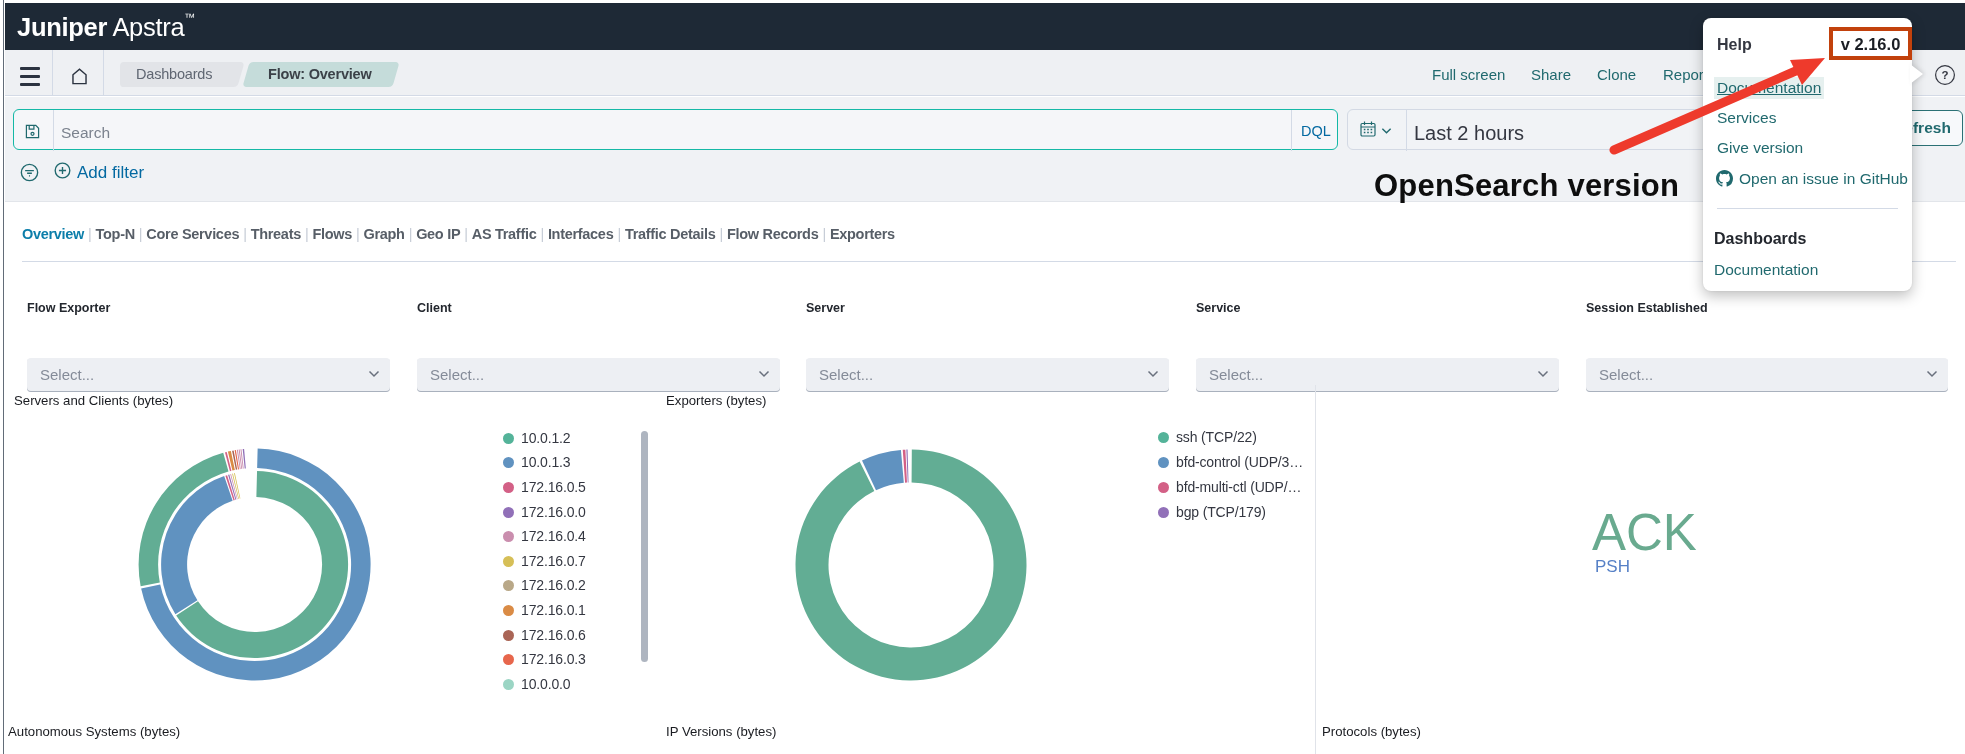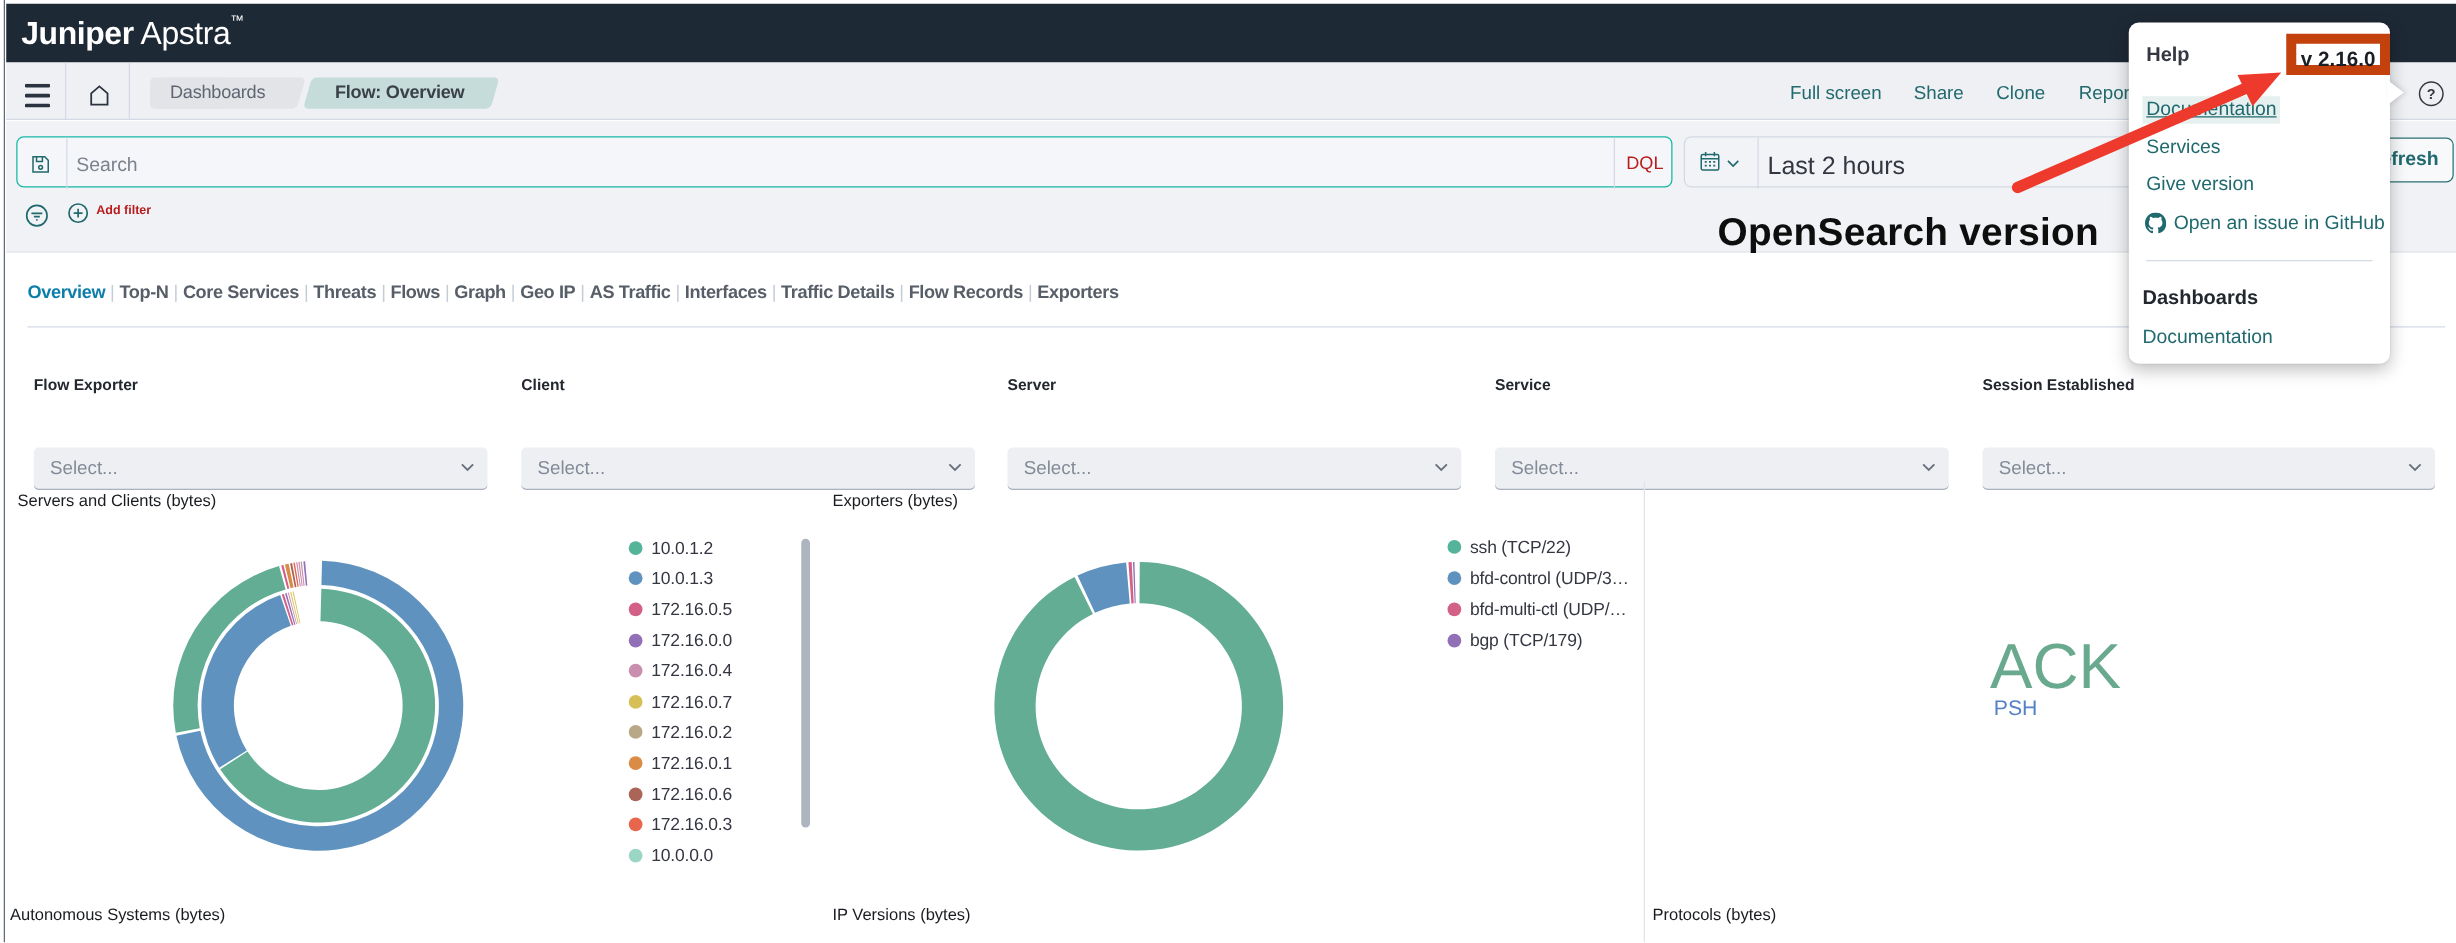--- a/index.html
+++ b/index.html
@@ -15,21 +15,21 @@
 
 #toolbar { position:absolute; left:5px; top:50px; right:0; height:46px; background:#eef0f3; border-bottom:1px solid #d3dae6; }
 .vsep { position:absolute; top:0; width:1px; height:46px; background:#d3dae6; }
 .crumb { position:absolute; top:11.5px; height:25px; font-size:14.5px; line-height:25px; letter-spacing:-0.2px; }
 .crumbbg { position:absolute; top:11.5px; height:25px; transform:skewX(-16deg); border-radius:4px; }
 .toplink { position:absolute; top:66px; font-size:15px; color:#20696e; }
 
 #subhead { position:absolute; left:5px; top:97px; right:0; height:105px; background:#f0f2f5; border-bottom:1px solid #e2e5ea; }
 .searchbox { position:absolute; left:8px; top:12px; width:1325px; height:41px; background:#f5f6f9; border:1px solid #14b8a6; border-radius:6px; }
 .datebox   { position:absolute; left:1342px; top:12px; width:556px; height:41px; background:#f1f3f6; border:1px solid #d3d9e4; border-radius:6px; }
-.teal { color:#b91c1c;text-align:right; }
+.teal { color:#0369a1;text-align:right; }
 
 #tabs { position:absolute; left:22px; top:226px; font-size:14.5px; font-weight:700; color:#575e67; letter-spacing:-0.3px; }
 #tabs span.sep { color:#c6ccd6; font-weight:400; padding:0 4px; }
 #tabs .active { color:#0c7eaa; }
 #tabline { position:absolute; left:22px; top:261px; width:1934px; height:1px; background:#d3dae6; }
 
 .flabel { position:absolute; top:301px; font-size:12.5px; font-weight:700; color:#23272e; }
 .fsel { position:absolute; top:322px; width:363px; height:34px; background:#edeff3; border-radius:4px; box-shadow:inset 0 -1px 0 #a9b1bd;margin-top:36px; }
 .fsel .ph { position:absolute; left:13px; top:8px; font-size:15px; color:#848b98; }
 .fsel svg { position:absolute; right:10px; top:12px; }
@@ -38,21 +38,21 @@
 .legend { position:absolute; font-size:14px; color:#343741; letter-spacing:-0.15px; }
 .legend .row { position:absolute; left:0; white-space:nowrap; }
 .legend .dot { display:inline-block; width:11px; height:11px; border-radius:50%; margin-right:7px; position:relative; top:1px; }
 #divider3 { position:absolute; left:1315px; top:385px; width:1px; height:369px; background:#e0e3e9; }
 #scrollbar1 { position:absolute; left:641px; top:431px; width:7px; height:231px; background:#aeb5c0; border-radius:4px; }
 
 #popup { position:absolute; left:1703px; top:18px; width:209px; height:273px; background:#fff; border-radius:8px; box-shadow:0 5px 14px rgba(0,0,0,0.25), 0 0 2px rgba(0,0,0,0.1); z-index:40; }
 #popup .title { position:absolute; left:14px; top:18px; font-size:16px; font-weight:700; color:#343741; }
 #popup a { display:block; position:absolute; left:14px; font-size:15.5px; color:#20696e; text-decoration:none; }
 #parrow { position:absolute; left:1910px; top:64px; z-index:41; width:0; height:0; border-top:10px solid transparent; border-bottom:10px solid transparent; border-left:13px solid #fff; filter:drop-shadow(2px 0 2px rgba(0,0,0,0.12)); }
-#redbox { position:absolute; left:1829px; top:27px; width:83px; height:33px; border:8px solid #c2410c; background:#fff; z-index:42; text-align:center; font-size:16.5px; font-weight:700; color:#1b1e24; line-height:26px; }
+#redbox { position:absolute; left:1829px; top:27px; width:83px; height:33px; border:4px solid #c2410c; background:#fff; z-index:42; text-align:center; font-size:16.5px; font-weight:700; color:#1b1e24; line-height:26px; }
 #annot { position:absolute; left:1374px; top:168px; font-size:31px; font-weight:700; color:#0e0e0e; letter-spacing:0.2px; z-index:30; }
 </style>
 </head>
 <body>
 <div id="leftline"></div>
 <div id="topbar">
     <div class="logo"><b>Juniper</b> Apstra<span class="tm">™</span></div>
   </div>
 
 <div id="toolbar">
@@ -113,21 +113,21 @@
   <div class="abs" style="left:1876px;top:13px;width:82px;height:36px;border:1.4px solid #2b7175;border-radius:6px;background:#f7f9fb;color:#20696e;font-size:15.5px;font-weight:600;text-align:center;line-height:34px">Refresh</div>
 
   <svg class="abs" style="left:15px;top:66px" width="19" height="19" viewBox="0 0 24 24" fill="none" stroke="#20696e" stroke-width="1.7">
       <circle cx="12" cy="12" r="10.3"></circle>
       <path d="M6.5 9.7 h11 M9 13 h6 M11.3 16.3 h1.4"></path>
     </svg>
   <svg class="abs" style="left:49px;top:65px" width="17" height="17" viewBox="0 0 20 20" fill="none" stroke="#20696e" stroke-width="1.6">
       <circle cx="10" cy="10" r="8.6"></circle>
       <path d="M10 5.8 v8.4 M5.8 10 h8.4"></path>
     </svg>
-  <div class="abs teal" style="left:72px;top:66px;font-size:10px;font-weight:700">Add filter</div>
+  <div class="abs teal" style="left:72px;top:66px;font-size:17px;font-weight:400">Add filter</div>
 </div>
 
 <div id="annot">OpenSearch version</div>
 
 <div id="tabs"><span class="active">Overview</span><span class="sep">|</span><span>Top-N</span><span class="sep">|</span><span>Core Services</span><span class="sep">|</span><span>Threats</span><span class="sep">|</span><span>Flows</span><span class="sep">|</span><span>Graph</span><span class="sep">|</span><span>Geo IP</span><span class="sep">|</span><span>AS Traffic</span><span class="sep">|</span><span>Interfaces</span><span class="sep">|</span><span>Traffic Details</span><span class="sep">|</span><span>Flow Records</span><span class="sep">|</span><span>Exporters</span></div>
 <div id="tabline"></div>
 
 <div class="flabel" style="left:27px">Flow Exporter</div>
 <div class="flabel" style="left:417px">Client</div>
 <div class="flabel" style="left:806px">Server</div>

